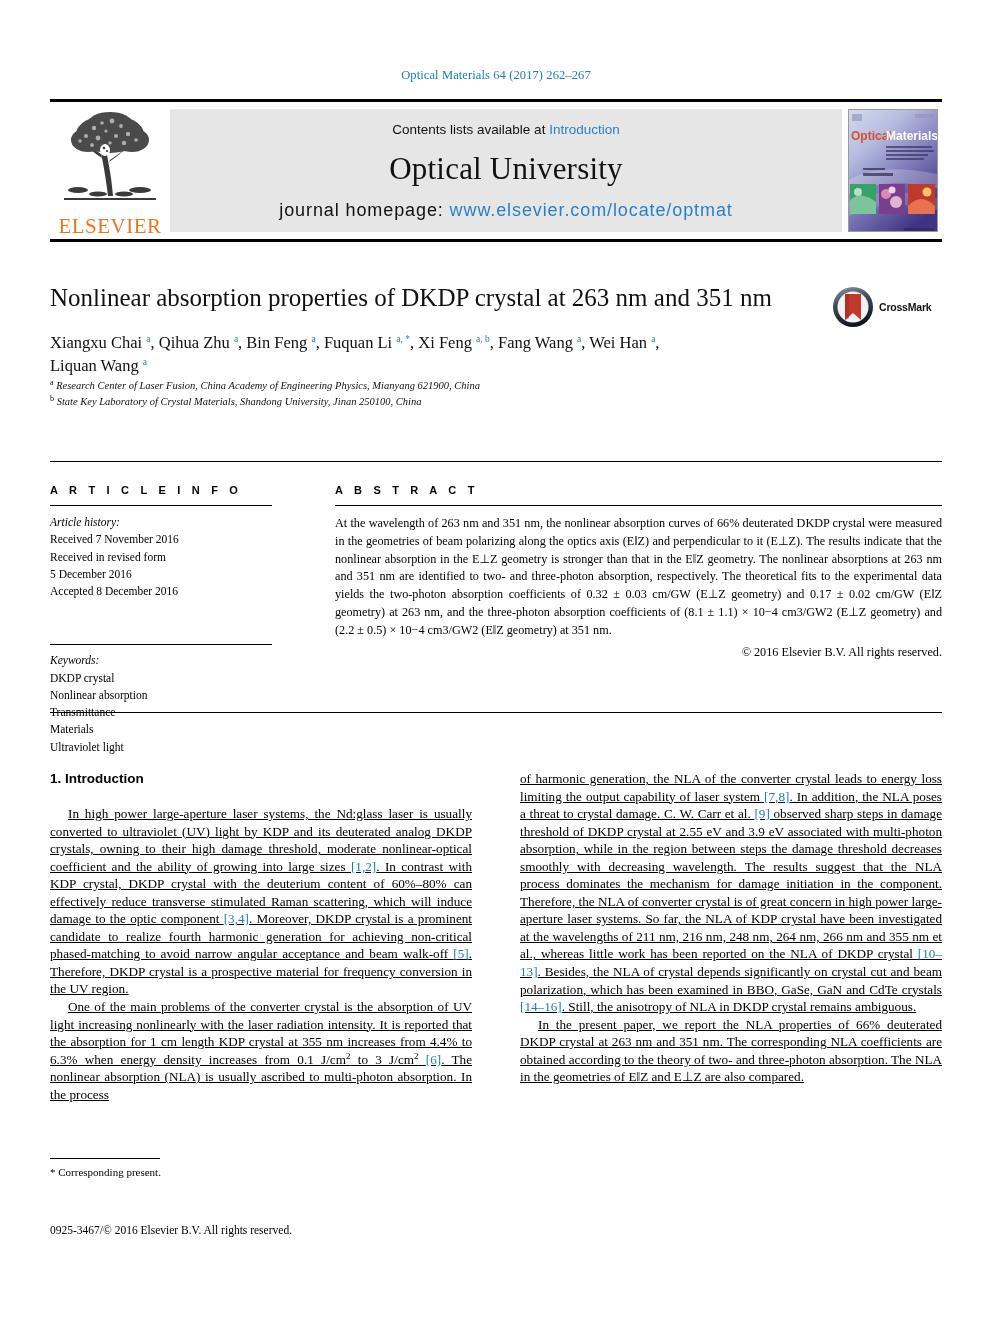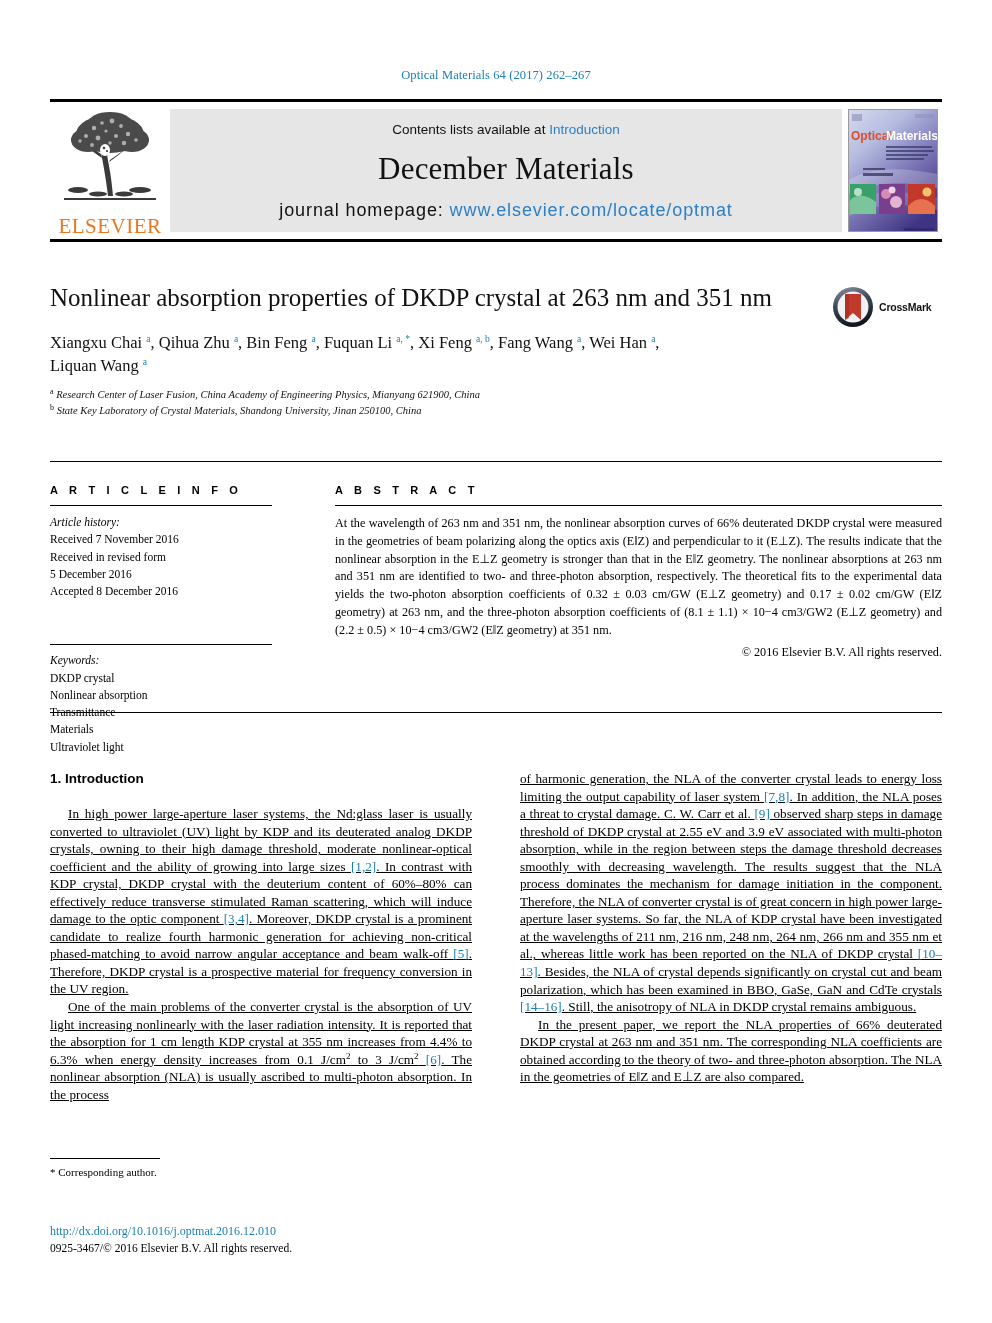--- a/index.html
+++ b/index.html
@@ -146,21 +146,20 @@
   .authors {
     margin-top: 16px;
     font-family: "Liberation Serif", serif;
     font-size: 16.5px;
     line-height: 1.45;
     width: 830px;
     color: #111;
   }
   .aff-mark { color: #1a7fb5; font-size: 9.5px; vertical-align: super; }
   .affiliations {
-    margin-top: 9px;
     font-family: "Liberation Serif", serif;
     font-style: italic;
     font-size: 10.5px;
     line-height: 1.45;
     color: #111;
   }
   .affiliations sup { font-style: normal; font-size: 8px; }
 
   
   .info-rule-top {
@@ -302,21 +301,21 @@
             <circle cx="49" cy="41" r="1.1"></circle>
           </g>
         </svg>
         <div class="elsevier-word">ELSEVIER</div>
       </div>
 
       <div class="center-panel">
         <div class="contents-line">
           <span>Contents lists available at </span><span class="sd-link">Introduction</span>
         </div>
-        <div class="journal-name">December Materials</div>
+        <div class="journal-name">Optical University</div>
         <div class="homepage-line">
           <span>journal homepage: </span><span class="hp-link">www.elsevier.com/locate/optmat</span>
         </div>
       </div>
 
       <div class="cover-thumb">
         <svg width="88" height="127" viewBox="0 0 88 127">
           <defs>
             <linearGradient id="cg" x1="0" y1="0" x2="0.6" y2="1">
               <stop offset="0%" stop-color="#d6d9ee"></stop>
@@ -429,21 +428,20 @@
     <p><span>One of the main problems of the converter crystal is the absorption of UV light increasing nonlinearly with the laser radiation intensity. It is reported that the absorption for 1 cm length KDP crystal at 355 nm increases from 4.4% to 6.3% when energy density increases from 0.1 J/cm</span><sup>2</sup><span> to 3 J/cm</span><sup>2</sup><span> </span><span class="cite">[6]</span><span>. The nonlinear absorption (NLA) is usually ascribed to multi-photon absorption. In the process</span></p>
   </div>
 
   <div class="col col-right">
     <p style="text-indent:0"><span>of harmonic generation, the NLA of the converter crystal leads to energy loss limiting the output capability of laser system </span><span class="cite">[7,8]</span><span>. In addition, the NLA poses a threat to crystal damage. C. W. Carr et al. </span><span class="cite">[9]</span><span> observed sharp steps in damage threshold of DKDP crystal at 2.55 eV and 3.9 eV associated with multi-photon absorption, while in the region between steps the damage threshold decreases smoothly with decreasing wavelength. The results suggest that the NLA process dominates the mechanism for damage initiation in the component. Therefore, the NLA of converter crystal is of great concern in high power large-aperture laser systems. So far, the NLA of KDP crystal have been investigated at the wavelengths of 211 nm, 216 nm, 248 nm, 264 nm, 266 nm and 355 nm et al., whereas little work has been reported on the NLA of DKDP crystal </span><span class="cite">[10–13]</span><span>. Besides, the NLA of crystal depends significantly on crystal cut and beam polarization, which has been examined in BBO, GaSe, GaN and CdTe crystals </span><span class="cite">[14–16]</span><span>. Still, the anisotropy of NLA in DKDP crystal remains ambiguous.</span></p>
     <p>In the present paper, we report the NLA properties of 66% deuterated DKDP crystal at 263 nm and 351 nm. The corresponding NLA coefficients are obtained according to the theory of two- and three-photon absorption. The NLA in the geometries of E‖Z and E⊥Z are also compared.</p>
   </div>
 
   <div class="footnote">
     <div class="fn-rule"></div>
-    <div class="fn-line">* Corresponding author.</div>
+    <div class="fn-line">* Corresponding present.</div>
   </div>
 
   <div class="doi-block">
-    <div class="doi-link">http://dx.doi.org/10.1016/j.optmat.2016.12.010</div>
     <div class="issn-line">0925-3467/© 2016 Elsevier B.V. All rights reserved.</div>
   </div>
 
 </div>
 
 </body></html>

